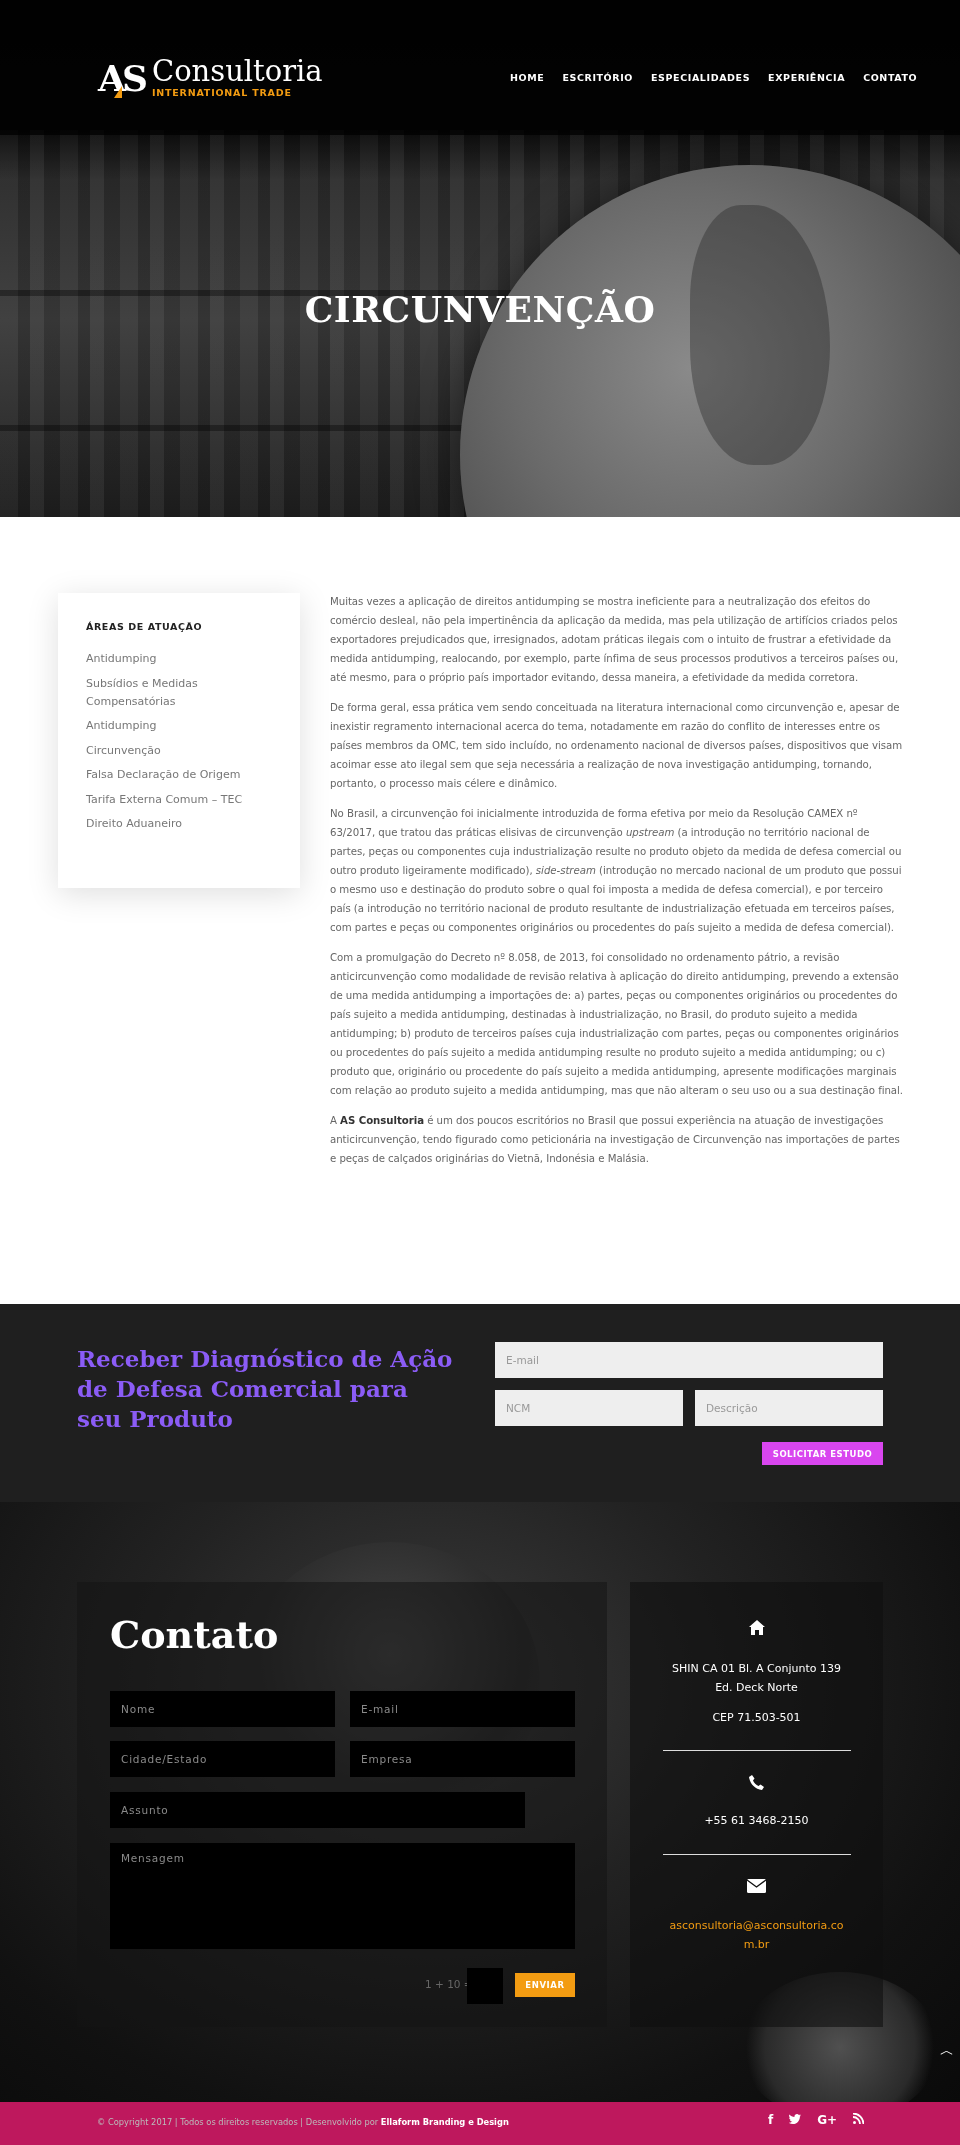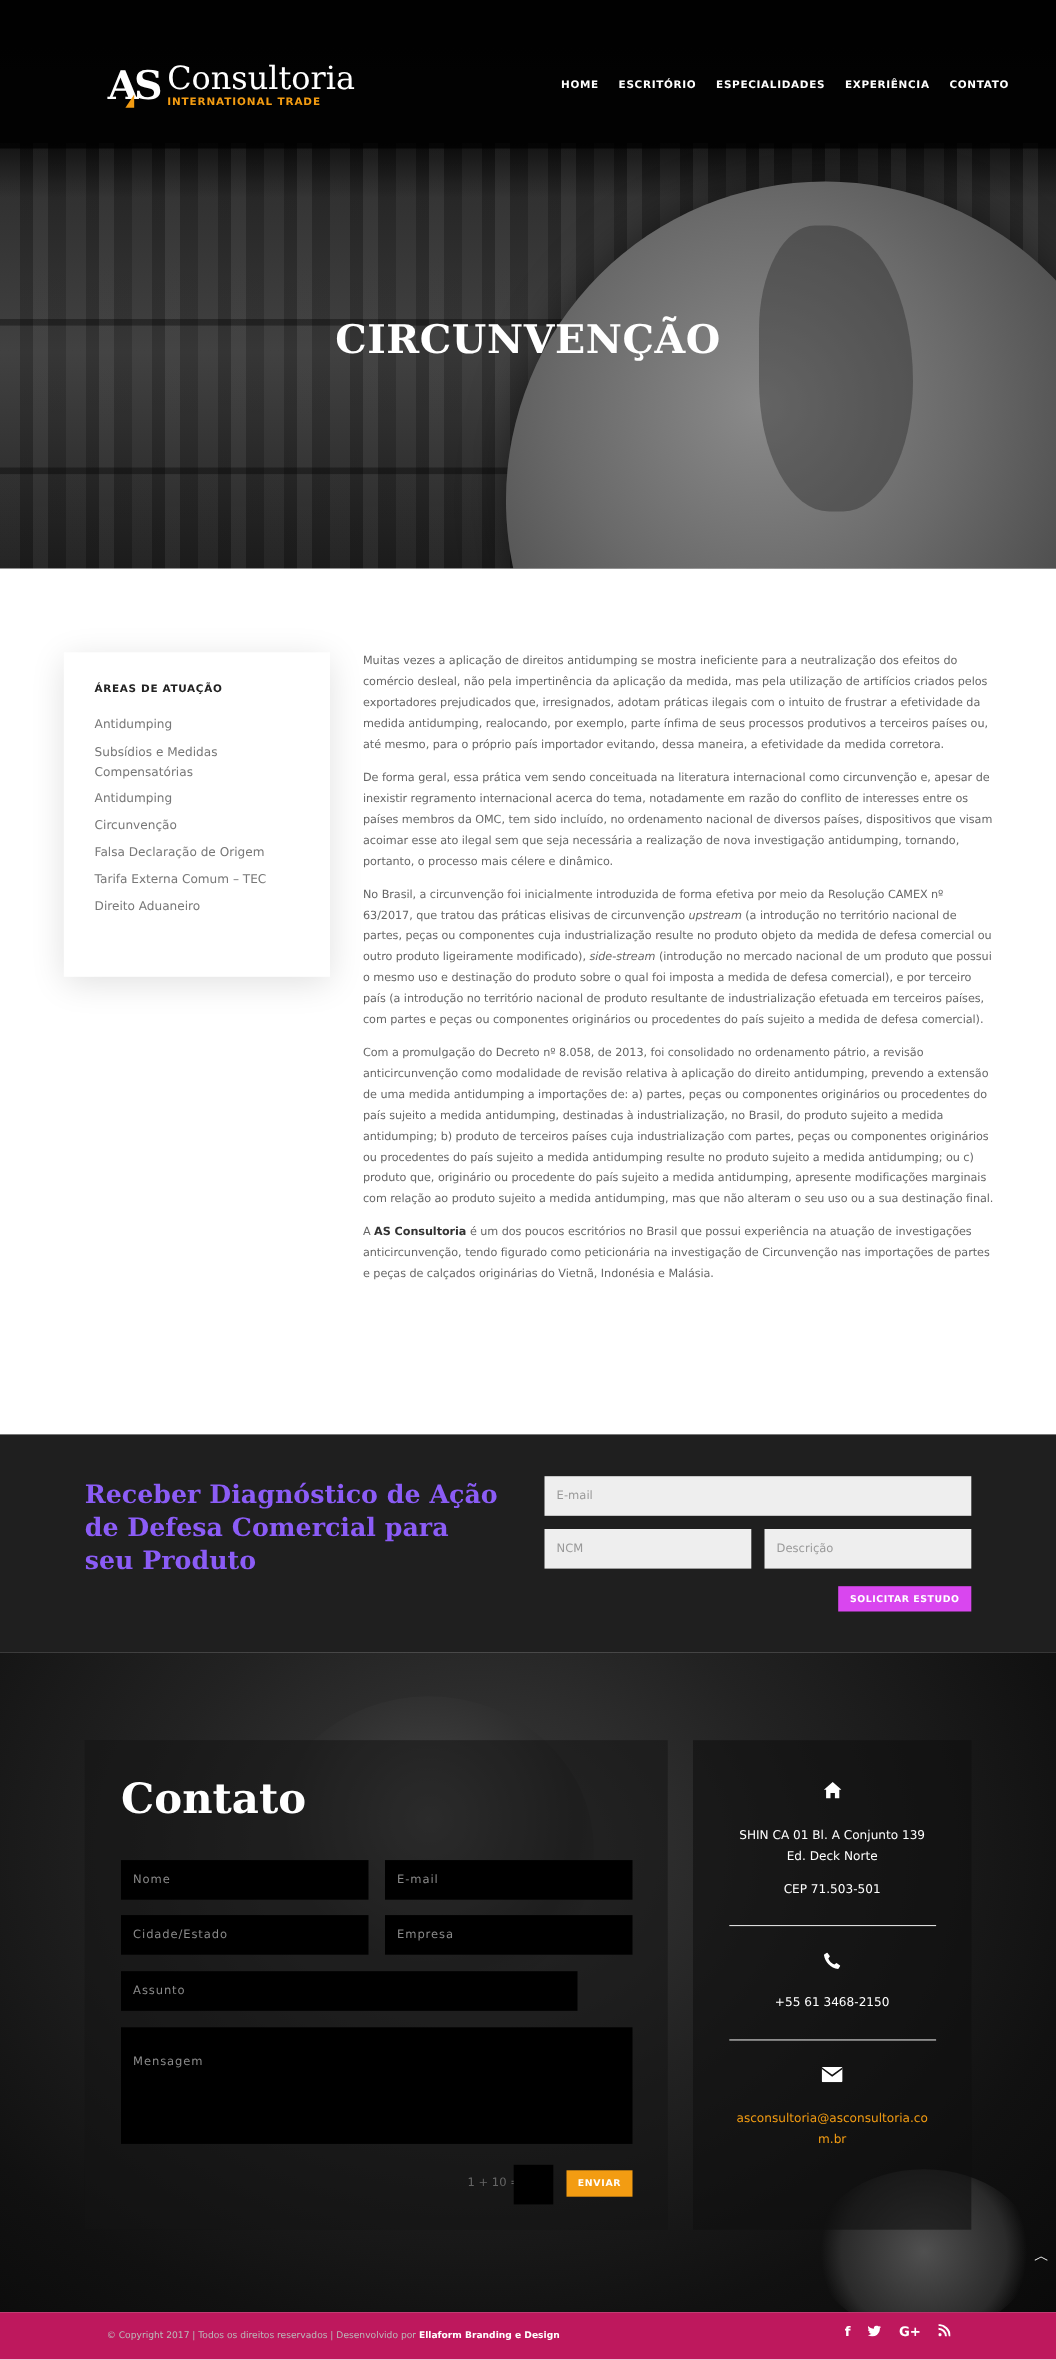--- a/index.html
+++ b/index.html
@@ -63,21 +63,21 @@
   .cta .f { position: absolute; background: #eee; border: none; font-family: "DejaVu Sans", sans-serif; font-size: 10.5px; color: #999; padding: 0 11px; display: flex; align-items: center; }
   .cta .btn { position: absolute; left: 762px; top: 138px; width: 121px; height: 23px; background: #d946ef; color: #fff; font-weight: bold; font-size: 8.5px; letter-spacing: 0.5px; display: flex; align-items: center; justify-content: center; }
 
   
   .contact { position: relative; width: 960px; height: 600px; background: radial-gradient(ellipse at 45% 30%, #3b3b3b 0%, #222 40%, #111 75%, #0a0a0a 100%); overflow: hidden; }
   .contact .bgface { position: absolute; left: 240px; top: 40px; width: 300px; height: 280px; border-radius: 50%; background: radial-gradient(circle at 50% 40%, #474747 0%, #2b2b2b 60%, transparent 75%); }
   .contact .bghand { position: absolute; left: 740px; top: 470px; width: 200px; height: 150px; border-radius: 50%; background: radial-gradient(circle, #505050 0%, #2a2a2a 60%, transparent 75%); }
   .cform { position: absolute; left: 77px; top: 80px; width: 530px; height: 445px; background: rgba(20,20,20,0.55); }
   .cform h2 { position: absolute; left: 33px; top: 30px; font-family: "DejaVu Serif", serif; font-weight: bold; font-size: 38px; color: #fff; }
   .cform .in { position: absolute; background: #000; color: #8a8a8a; font-size: 10.5px; letter-spacing: 0.8px; padding: 0 11px; display: flex; align-items: center; }
-  .cform .msg { align-items: flex-start; padding-top: 25px; }
+  .cform .msg { align-items: flex-start; padding-top: 9px; }
   .cform .captcha-label { position: absolute; left: 348px; top: 396px; color: #666; font-size: 10.5px; }
   .cform .captcha { position: absolute; left: 390px; top: 386px; width: 36px; height: 36px; background: #000; }
   .cform .send { position: absolute; left: 438px; top: 391px; width: 60px; height: 24px; background: #f39c12; color: #fff; font-weight: bold; font-size: 8.5px; letter-spacing: 0.6px; display: flex; align-items: center; justify-content: center; }
 
   .cinfo { position: absolute; left: 630px; top: 80px; width: 253px; height: 445px; background: rgba(15,15,15,0.6); text-align: center; color: #fff; font-size: 11px; }
   .cinfo .ic { position: absolute; left: 0; width: 253px; display: flex; justify-content: center; }
   .cinfo .txt { position: absolute; left: 0; width: 253px; line-height: 19px; }
   .cinfo .rule { position: absolute; left: 33px; width: 188px; height: 1px; background: #ddd; }
   .cinfo .mail { color: #f39c12; }
 

